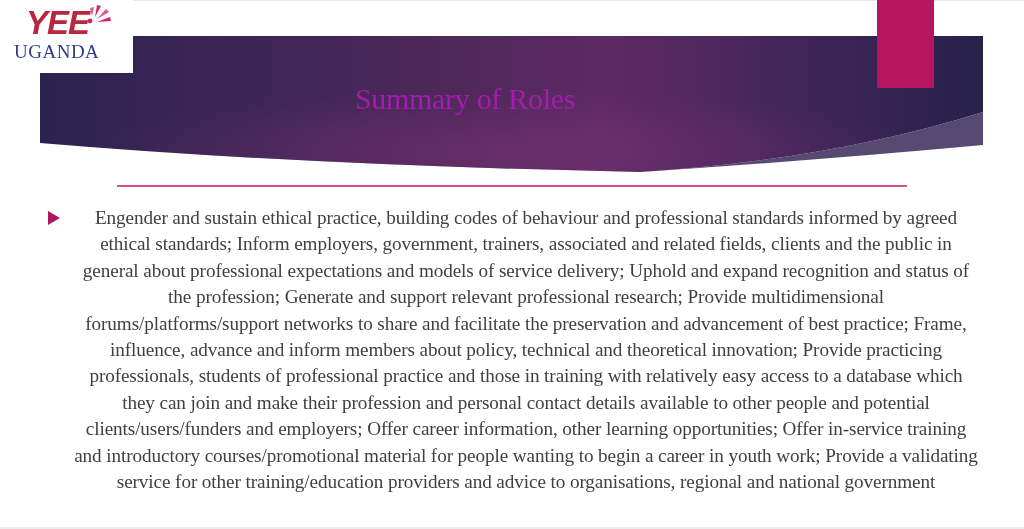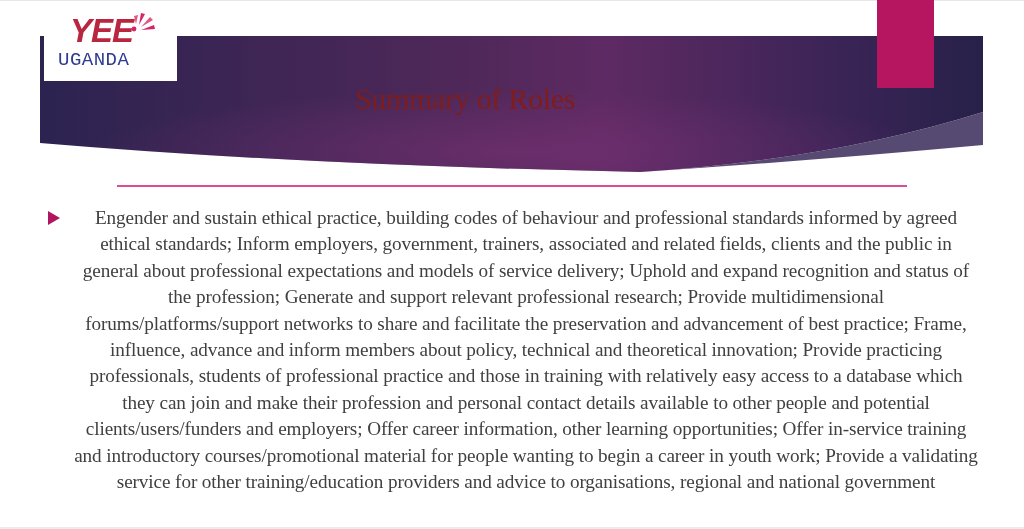--- a/index.html
+++ b/index.html
@@ -8,43 +8,43 @@
       background: #ffffff; position: relative;
       font-family: "Liberation Serif", "DejaVu Serif", serif;
     }
     .slide { position: absolute; left: 0; top: 0; width: 1024px; height: 529px; background: #fff; }
     .top-rule { position: absolute; left: 0; top: 0; width: 1024px; height: 1px; background: #e8e8e8; }
     .bottom-rule { position: absolute; left: 0; top: 527px; width: 1024px; height: 2px; background: #ececec; }
 
     .banner-svg { position: absolute; left: 0; top: 0; width: 1024px; height: 200px; }
 
     .logo-box {
-      position: absolute; left: 0; top: 8px; width: 133px; height: 73px; background: #ffffff; margin-left: 44px;
+      position: absolute; left: 0; top: 0; width: 133px; height: 73px; background: #ffffff;
     }
     .logo-yee {
       position: absolute; left: 26px; top: 6px;
       font-family: "Liberation Sans", "DejaVu Sans", sans-serif;
       font-weight: bold; font-style: italic; font-size: 33px; letter-spacing: -1px;
       color: #b8263f; line-height: 33px;
     }
     .logo-uganda {
       position: absolute; left: 14px; top: 42px;
-      font-family: Liberation Mono, monospace;
+      font-family: Liberation Serif, serif;
       font-size: 19px; color: #2e3b8f; letter-spacing: 0.5px; line-height: 20px; text-align: center;
     }
     .logo-burst { position: absolute; left: 84px; top: 2px; width: 30px; height: 24px; }
 
     .pink-tab {
       position: absolute; left: 877px; top: 0; width: 57px; height: 88px;
       background: #b5165f;
     }
 
     .title {
       position: absolute; left: 0; top: 82px; width: 930px; text-align: center;
-      font-size: 30px; color: #7f1d1d; letter-spacing: -0.3px;
+      font-size: 30px; color: #a21caf; letter-spacing: -0.3px;
       font-family: "Liberation Serif", "DejaVu Serif", serif;
     }
 
     .divider {
       position: absolute; left: 117px; top: 185px; width: 790px; height: 2px;
       background: #d94f93;
     }
 
     .bullet-area {
       position: absolute; left: 48px; top: 205px; width: 930px;

